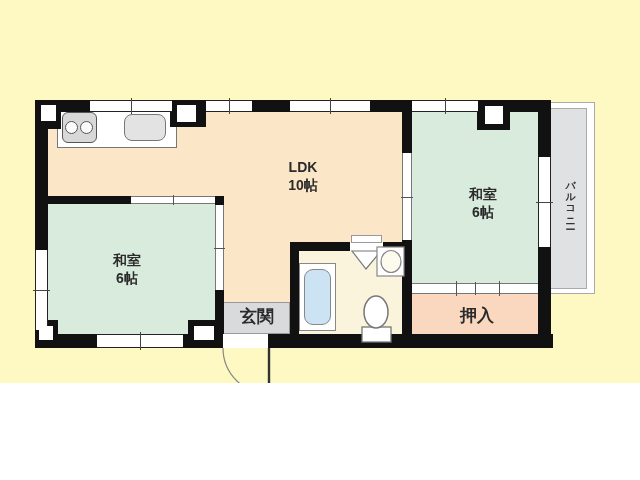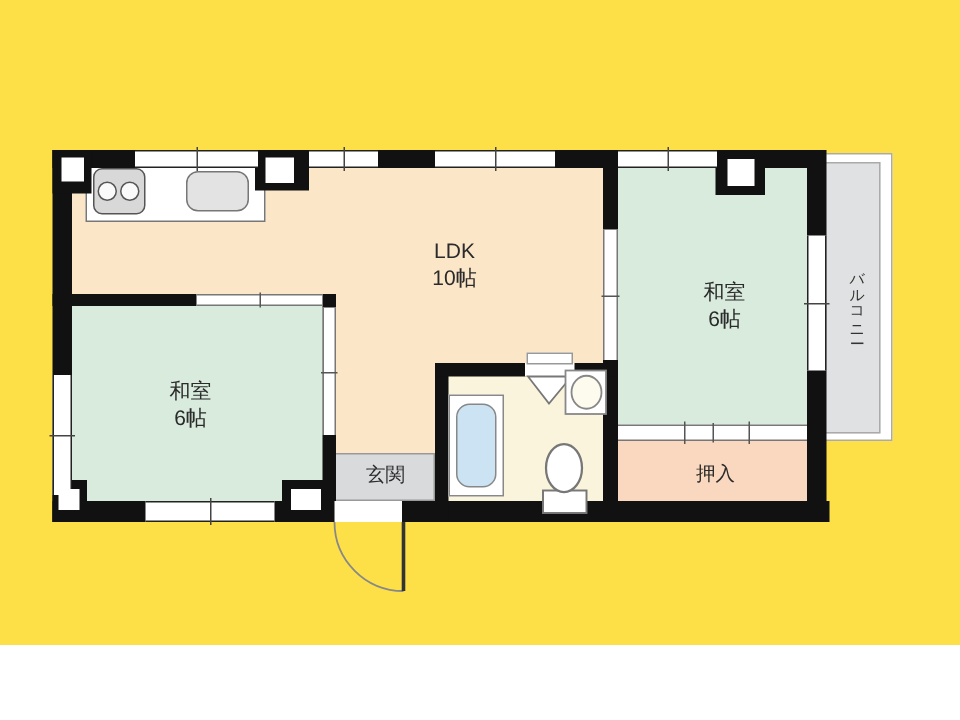--- a/index.html
+++ b/index.html
@@ -1,17 +1,17 @@
 <!DOCTYPE html>
 <html><head>
 <meta charset="utf-8">
 <style>
   html,body{margin:0;padding:0;}
   body{font-family:"Liberation Sans","DejaVu Sans",sans-serif;background:#fff;}
-  #plan{position:relative;width:640px;height:430px;background:#fde047;overflow:hidden;}
+  #plan{position:relative;width:640px;height:383px;background:#fef9c3;overflow:hidden;font-weight:bold;}
   #plan *{box-sizing:border-box;}
   .abs{position:absolute;}
   
   .floor{position:absolute;}
   
   .wall{position:absolute;background:#111;}
   
   .win-h{position:absolute;background:#fff;border-top:1.5px solid #222;border-bottom:1.5px solid #222;}
   .win-v{position:absolute;background:#fff;border-left:1.5px solid #222;border-right:1.5px solid #222;}
   .win-h::after{content:'';position:absolute;left:50%;top:-3px;width:1px;height:calc(100% + 6px);background:#444;}
@@ -20,21 +20,21 @@
   .slide-h{position:absolute;background:#fff;border-top:1px solid #777;border-bottom:1px solid #777;}
   .slide-v{position:absolute;background:#fff;border-left:1px solid #777;border-right:1px solid #777;}
   .slide-h::after{content:'';position:absolute;left:50%;top:-2px;width:1px;height:calc(100% + 4px);background:#555;}
   .slide-v::after{content:'';position:absolute;top:50%;left:-2px;height:1px;width:calc(100% + 4px);background:#555;}
   .gap{position:absolute;background:#fff;}
   .tick{position:absolute;width:1px;background:#555;}
   
   .sq{position:absolute;background:#fff;}
   
   .room-label{position:absolute;transform:translate(-50%,-50%);text-align:center;color:#2b2b2b;font-size:14px;line-height:1.28;white-space:nowrap;}
-  .room-label.small{font-size:13px;}
+  .room-label.small{font-size:17px;}
   .v-label{position:absolute;transform:translate(-50%,-50%);writing-mode:vertical-rl;text-orientation:upright;color:#333;font-size:10px;letter-spacing:1px;white-space:nowrap;}
   
   .counter{position:absolute;background:#fff;border:1.5px solid #777;}
   .stove{position:absolute;background:#d8d8d8;border:1.5px solid #555;border-radius:6px;}
   .burner{position:absolute;width:13px;height:13px;border-radius:50%;background:#fafafa;border:1.5px solid #555;}
   .ksink{position:absolute;background:#e3e3e3;border:1.5px solid #777;border-radius:8px;}
   
   .tub-outer{position:absolute;background:#fff;border:1.5px solid #888;}
   .tub-inner{position:absolute;background:#cbe3f3;border:1px solid #888;border-radius:9px;}
   .slab{position:absolute;background:#fff;border:1px solid #999;}

